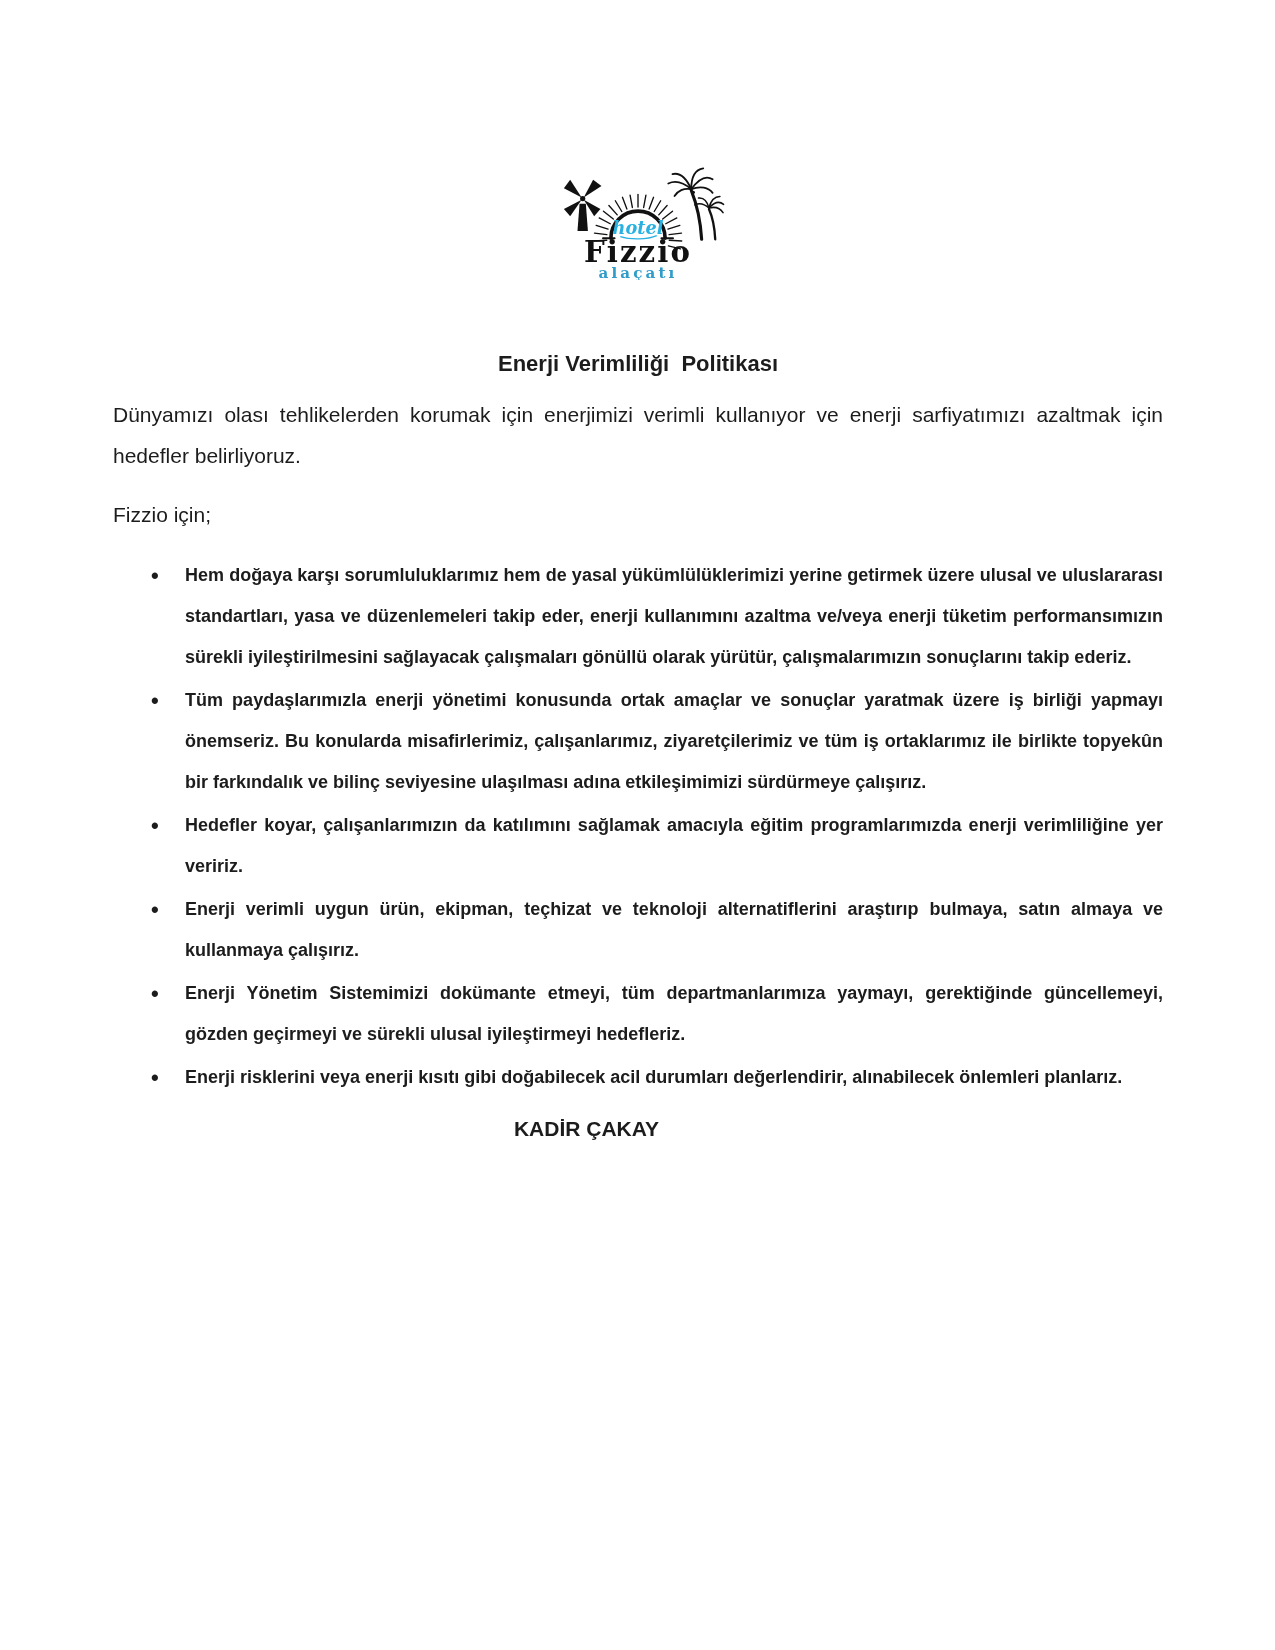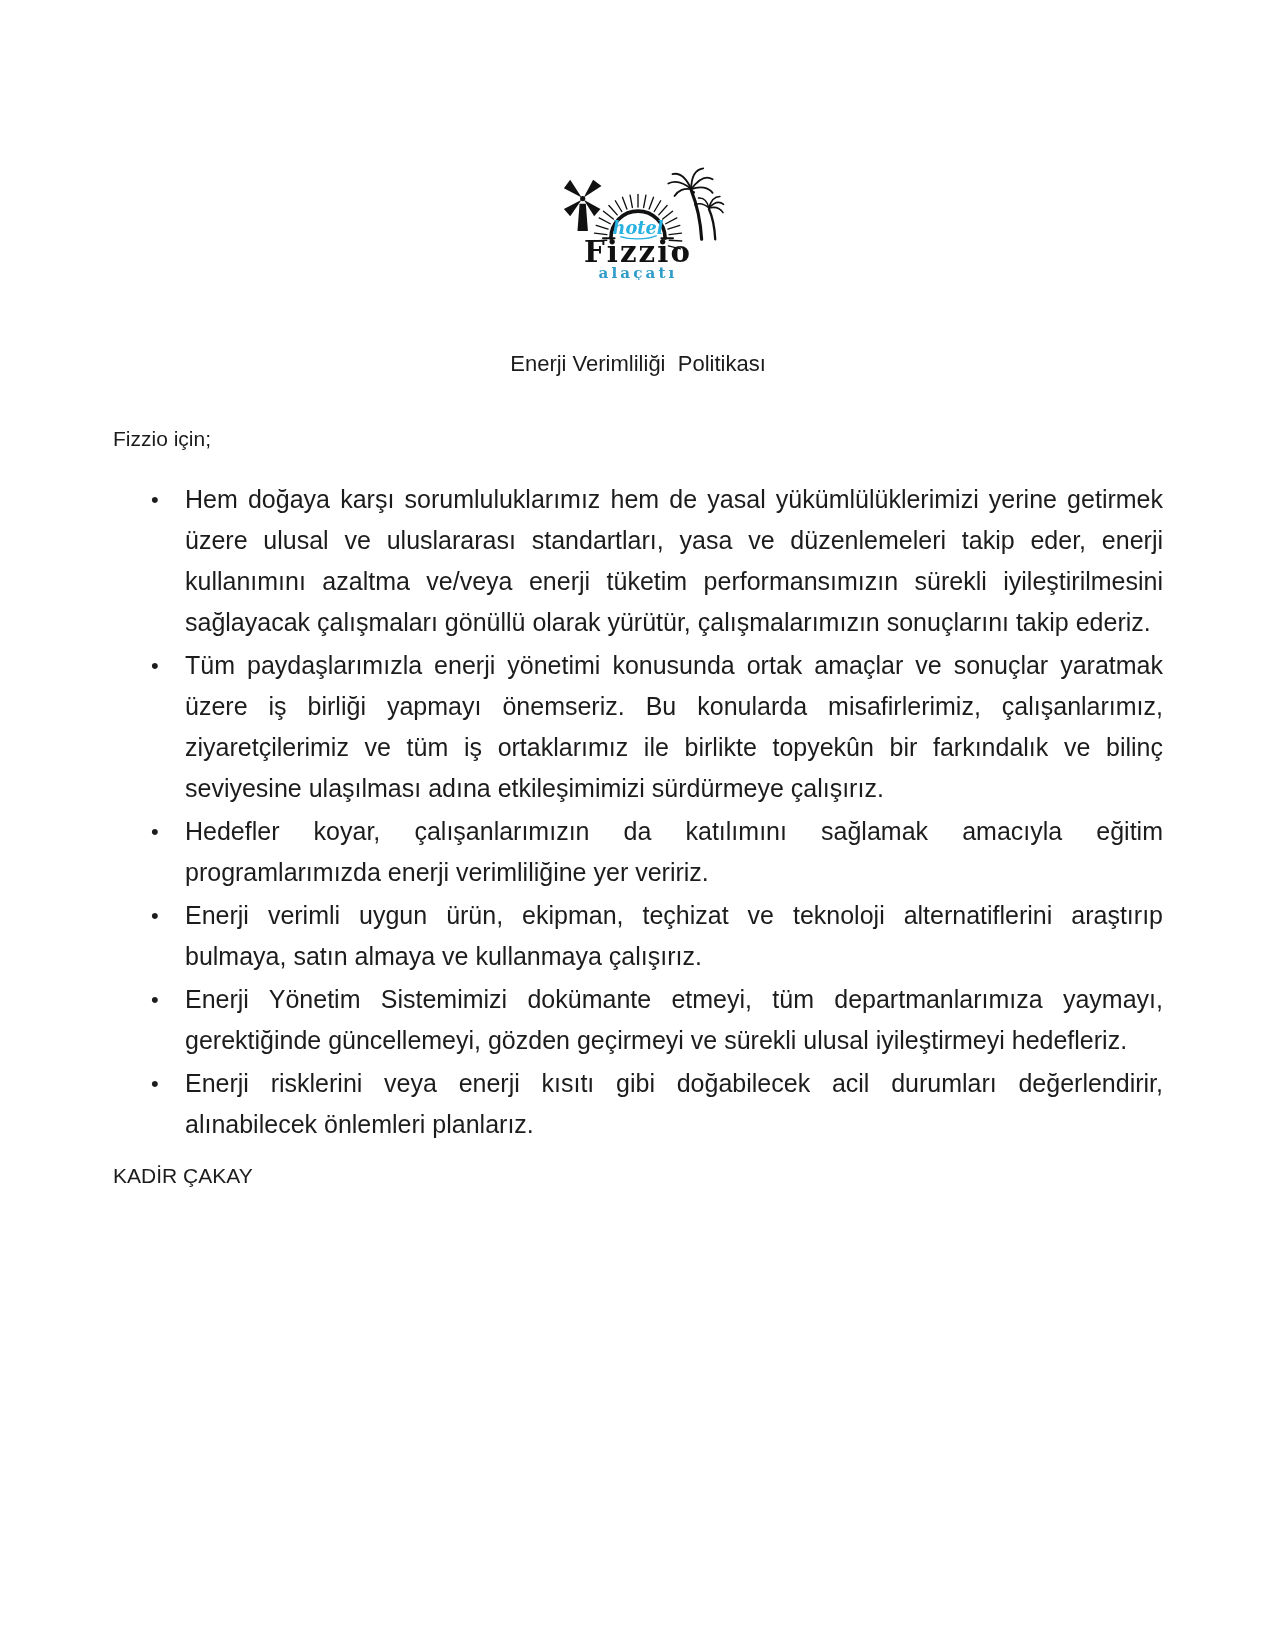--- a/index.html
+++ b/index.html
@@ -12,62 +12,64 @@
   .page {
     box-sizing:border-box;
     width:1275px; height:1378px;
     padding:160px 112px 0 113px;
   }
   .logo-wrap { text-align:center; margin:0 0 66px 0; }
   .logo-svg { display:inline-block; }
 
   .doc-title {
     text-align:center;
-    font-weight:normal;
+    font-weight:bold;
     font-size:22px;
     line-height:28px;
     white-space:pre-wrap;
-    margin:0 0 40px 0;
+    margin:0 0 16px 0;
   }
   .para {
     font-size:21px;
     line-height:41px;
     text-align:justify;
     margin:0 0 18px 0;
   }
   .lead {
     font-size:21px;
     line-height:41px;
     margin:0 0 20px 0;
   }
   ul.policy {
     list-style:none;
     margin:0; padding:0 0 0 72px;
   }
   ul.policy li {
     position:relative;
-    font-size:25px;
+    font-size:18px;
     line-height:41px;
     text-align:justify;
     margin:0 0 2px 0;
+    font-weight:bold;
   }
   ul.policy li::before {
     content:"\2022";
     position:absolute;
     left:-34px; top:0;
     font-size:22px;
     line-height:41px;
     color:#1c1c1c;
   }
   .signature {
-    text-align:left;
+    text-align:center;
     padding-right:103px;
     font-size:21px;
     line-height:41px;
     margin-top:10px;
+    font-weight:bold;
   }
 
   
   .logo-ink { stroke:#111111; fill:none; stroke-linecap:round; }
   .logo-fill { fill:#111111; stroke:none; }
   text.hotel-script {
     font-family:"DejaVu Serif", serif;
     font-style:italic;
     font-weight:bold;
     font-size:34px;
@@ -155,20 +157,21 @@
       </g>
 
       <text class="fizzio-word" x="170" y="196" text-anchor="middle">Fizzio</text>
 
       <text class="alacati-word" x="170" y="226" text-anchor="middle" fill="#2f9cc9">alaçatı</text>
     </svg>
   </div>
 
   <h1 class="doc-title">Enerji Verimliliği  Politikası</h1>
 
+  <p class="para">Dünyamızı olası tehlikelerden korumak için enerjimizi verimli kullanıyor ve enerji sarfiyatımızı azaltmak için hedefler belirliyoruz.</p>
 
   <p class="lead">Fizzio için;</p>
 
   <ul class="policy">
     <li>Hem doğaya karşı sorumluluklarımız hem de yasal yükümlülüklerimizi yerine getirmek üzere ulusal ve uluslararası standartları, yasa ve düzenlemeleri takip eder, enerji kullanımını azaltma ve/veya enerji tüketim performansımızın sürekli iyileştirilmesini sağlayacak çalışmaları gönüllü olarak yürütür, çalışmalarımızın sonuçlarını takip ederiz.</li>
     <li>Tüm paydaşlarımızla enerji yönetimi konusunda ortak amaçlar ve sonuçlar yaratmak üzere iş birliği yapmayı önemseriz. Bu konularda misafirlerimiz, çalışanlarımız, ziyaretçilerimiz ve tüm iş ortaklarımız ile birlikte topyekûn bir farkındalık ve bilinç seviyesine ulaşılması adına etkileşimimizi sürdürmeye çalışırız.</li>
     <li>Hedefler koyar, çalışanlarımızın da katılımını sağlamak amacıyla eğitim programlarımızda enerji verimliliğine yer veririz.</li>
     <li>Enerji verimli uygun ürün, ekipman, teçhizat ve teknoloji alternatiflerini araştırıp bulmaya, satın almaya ve kullanmaya çalışırız.</li>
     <li>Enerji Yönetim Sistemimizi dokümante etmeyi, tüm departmanlarımıza yaymayı, gerektiğinde güncellemeyi, gözden geçirmeyi ve sürekli ulusal iyileştirmeyi hedefleriz.</li>
     <li>Enerji risklerini veya enerji kısıtı gibi doğabilecek acil durumları değerlendirir, alınabilecek önlemleri planlarız.</li>

